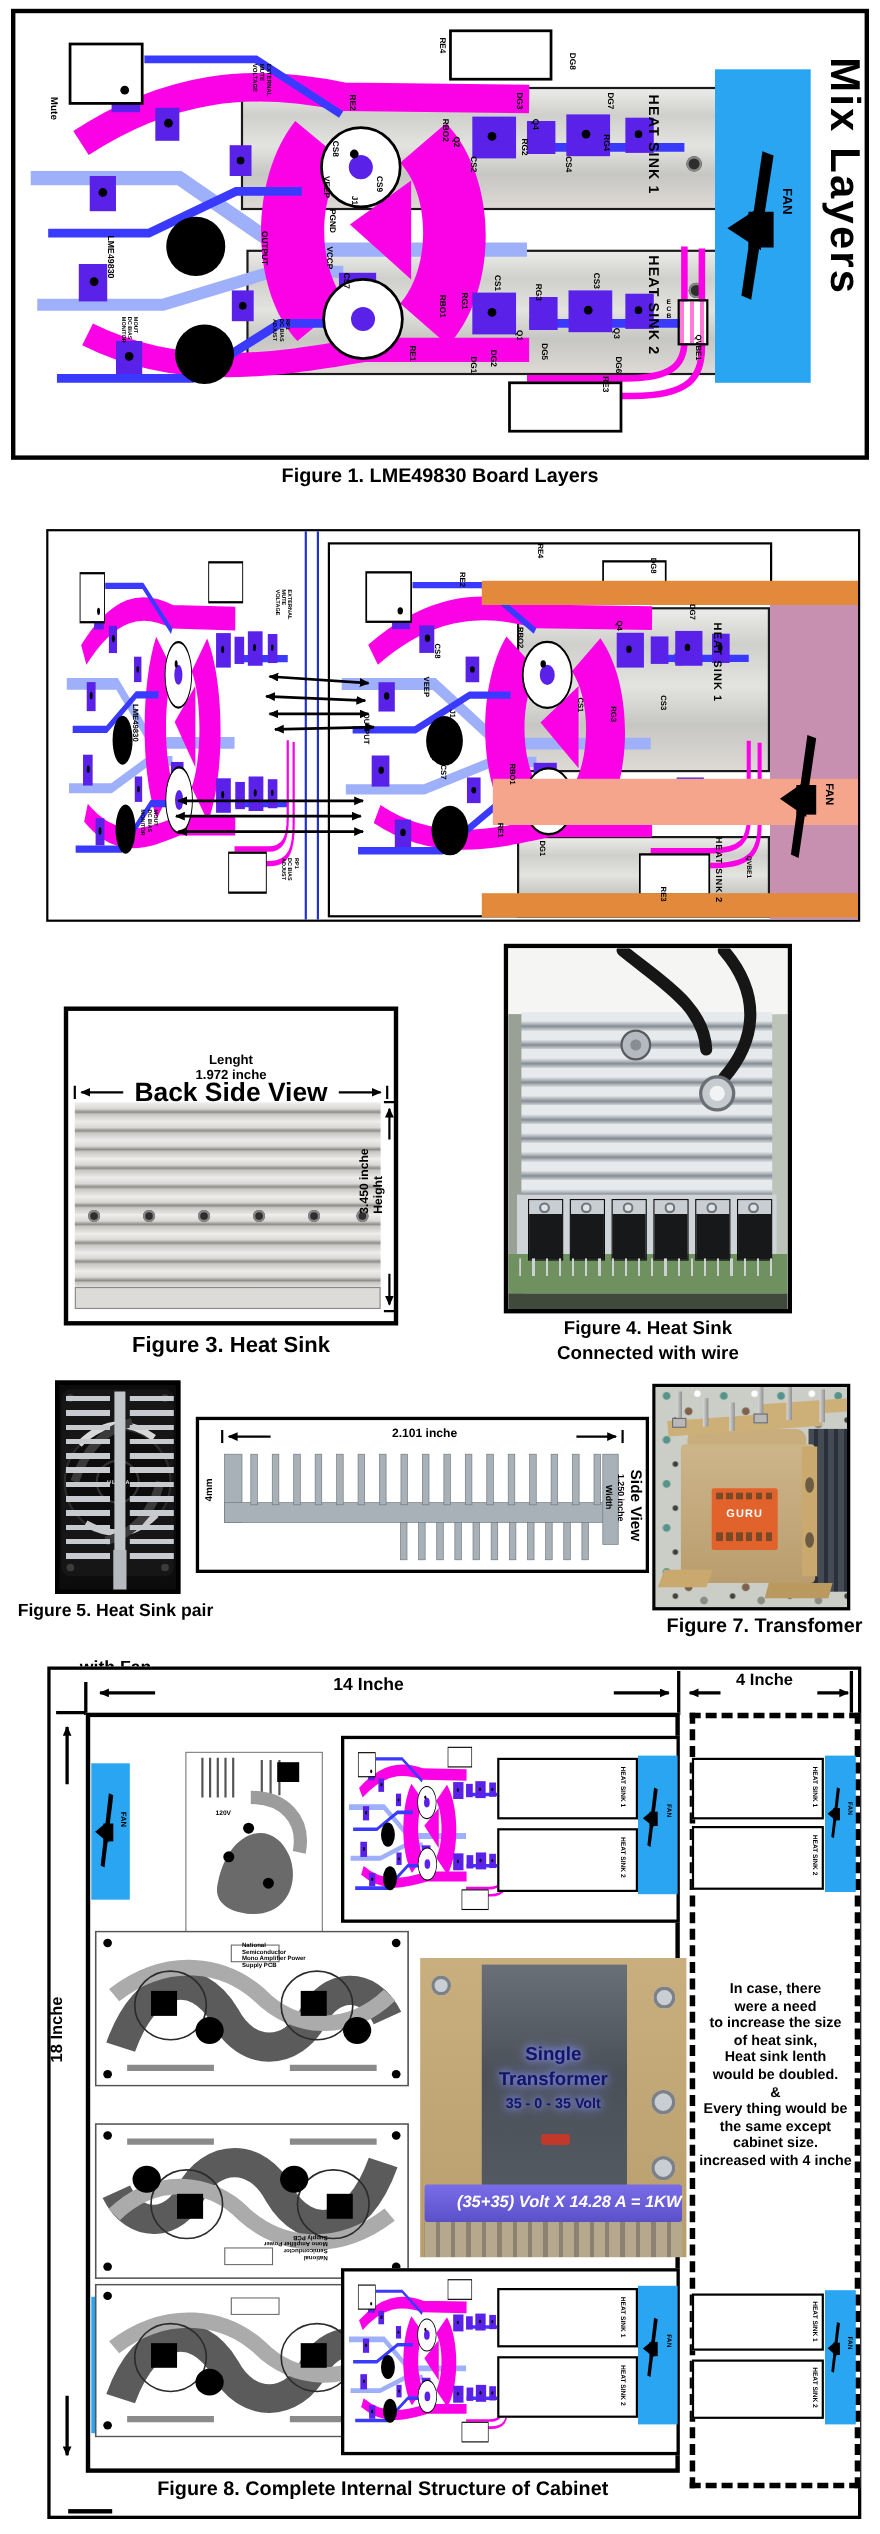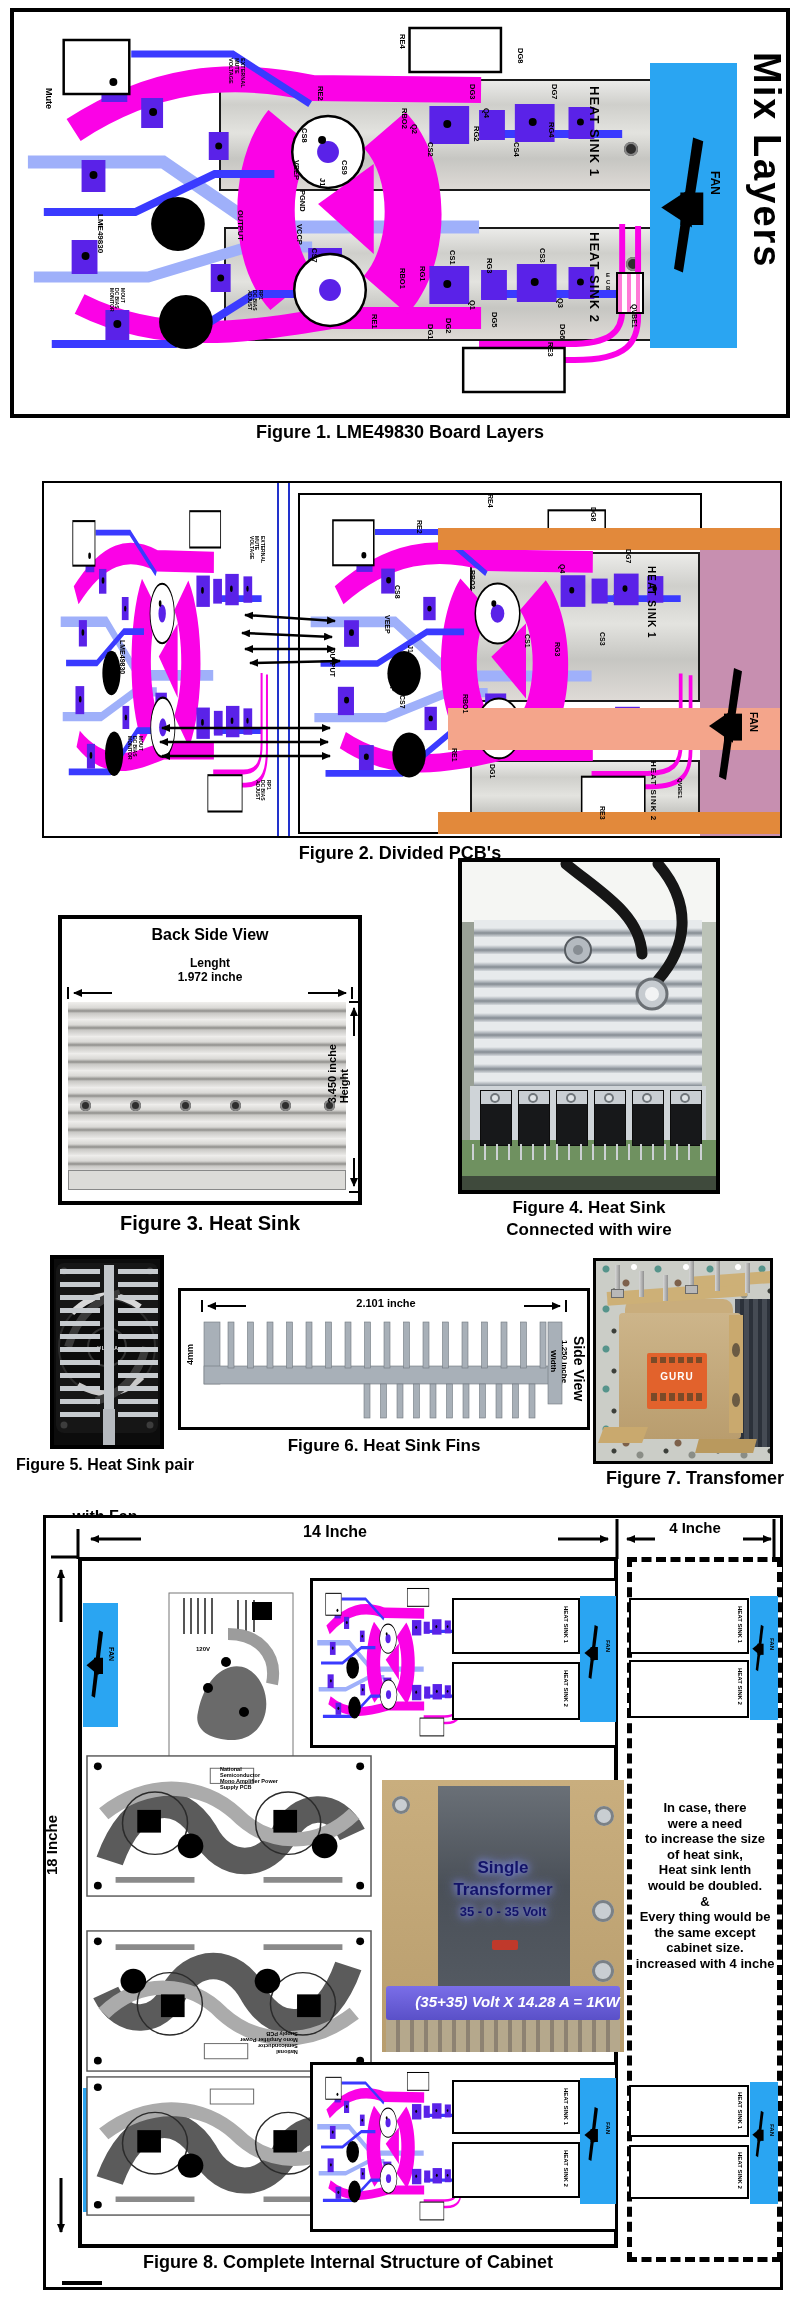--- a/index.html
+++ b/index.html
@@ -260,24 +260,23 @@
   <span class="pcb-lbl v" style="left:248px;top:536px;font-size:5px">EXTERNAL
 MUTE
 VOLTAGE</span>
   <span class="pcb-lbl v" style="left:118px;top:640px;font-size:7px">LME49830</span>
   <span class="pcb-lbl v" style="left:126px;top:736px;font-size:5px">MOUT
 DC BIAS
 MONITOR</span>
   <span class="pcb-lbl v" style="left:254px;top:780px;font-size:5px">RP1
 DC BIAS
 ADJUST</span>
-  <div class="cap" style="left:0;top:843px;width:800px;font-size:18px">Figure 2. Divided PCB's</div>
 
   <div class="box" style="left:58px;top:915px;width:304px;height:290px"></div>
-  <div class="cap" style="left:62px;top:926px;width:296px;font-size:16px">Back Side View</div>
+  <div class="cap" style="left:62px;top:980px;width:296px;font-size:24px">Back Side View</div>
   <div class="dim-txt" style="left:62px;top:956px;width:296px;font-size:12px">Lenght</div>
   <div class="dim-txt" style="left:62px;top:970px;width:296px;font-size:12px">1.972 inche</div>
   <svg class="b" style="left:66px;top:986px;width:288px;height:14px" viewBox="0 0 288 14">
     <g stroke="#000" stroke-width="2">
       <path d="M2,1 V13 M286,1 V13"></path>
       <line x1="46" y1="7" x2="8" y2="7" marker-end="url(#ah)"></line>
       <line x1="242" y1="7" x2="280" y2="7" marker-end="url(#ah)"></line>
     </g>
   </svg>
   <div class="fins3" style="left:68px;top:1002px;width:278px;height:168px"></div>
@@ -390,21 +389,20 @@
         <rect x="281.5" y="66" width="6" height="34"></rect>
       <rect x="298" y="66" width="6" height="34"></rect>
         <rect x="314.5" y="66" width="6" height="34"></rect>
       <rect x="331" y="66" width="6" height="34"></rect>
     </g>
   </svg>
   <span class="pcb-lbl vu" style="left:185px;top:1344px;font-size:9px">4mm</span>
   <span class="pcb-lbl v" style="left:548px;top:1350px;font-size:8px">Width</span>
   <span class="pcb-lbl v" style="left:559px;top:1340px;font-size:8px">1.250 inche</span>
   <span class="pcb-lbl v" style="left:570px;top:1336px;font-size:14px">Side View</span>
-  <div class="cap" style="left:178px;top:1436px;width:412px;font-size:17px">Figure 6. Heat Sink Fins</div>
 
   <div class="box" style="left:593px;top:1258px;width:180px;height:206px;border-width:3px;overflow:hidden">
     <div class="floor" style="left:0;top:0;width:198px;height:200px"></div>
     <div class="core" style="left:139px;top:38px;width:56px;height:148px"></div>
     <div class="b" style="left:29px;top:38px;width:108px;height:22px;background:#c9ad7c;border-radius:10px 10px 0 0"></div>
     <div class="b" style="left:23px;top:52px;width:122px;height:126px;background:linear-gradient(180deg,#cdb58a,#b99d6e);border-radius:4px"></div>
     <div class="b" style="left:11px;top:26px;width:140px;height:14px;background:#cdb077;transform:rotate(-4deg)"></div>
     <div class="b" style="left:95px;top:12px;width:104px;height:12px;background:#cdb077;transform:rotate(-4deg)"></div>
     <div class="b" style="left:19px;top:4px;width:5px;height:28px;background:linear-gradient(90deg,#d8d8d8,#909090)"></div>
     <div class="b" style="left:43px;top:10px;width:5px;height:26px;background:linear-gradient(90deg,#d8d8d8,#909090)"></div>

